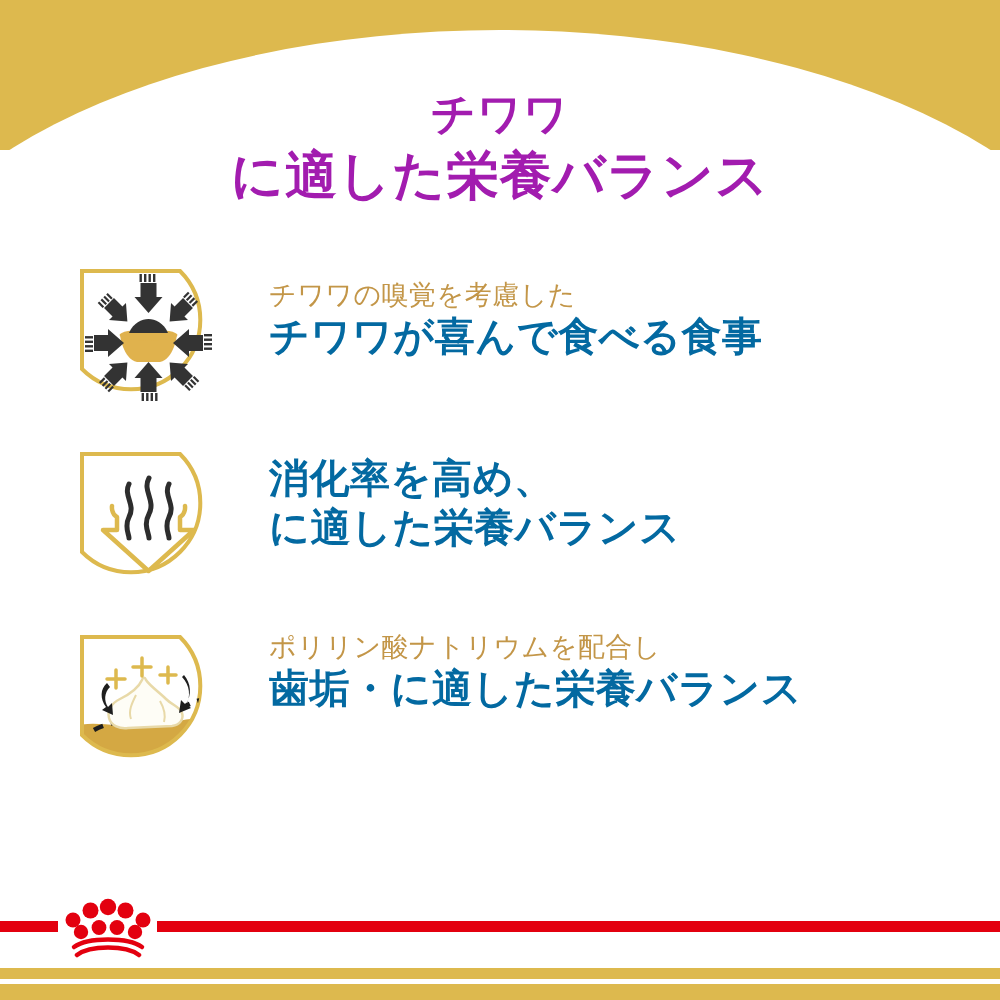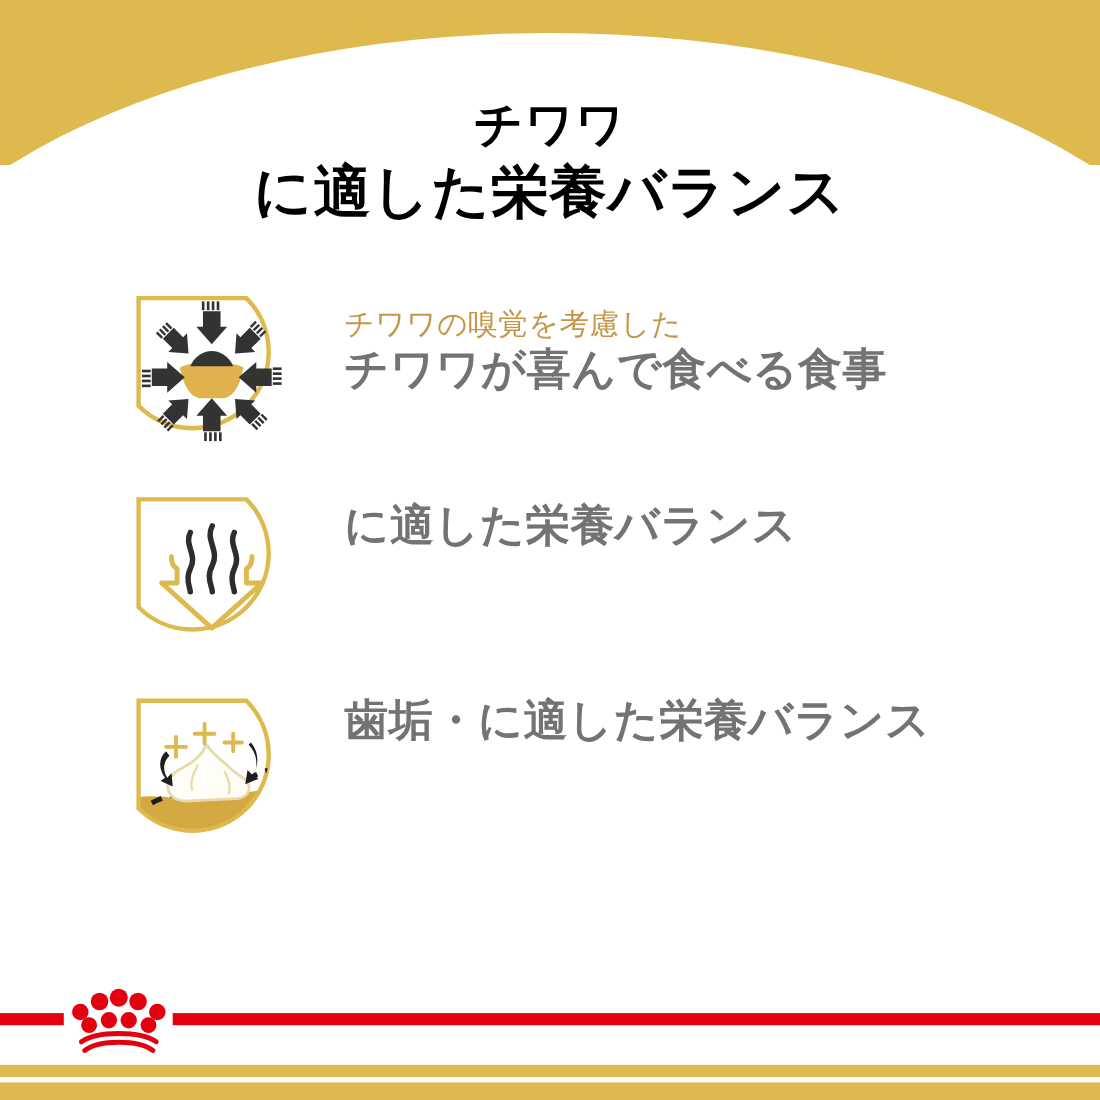--- a/index.html
+++ b/index.html
@@ -38,21 +38,21 @@
     border-radius: 50% 50% 50% 50% / 46% 46% 54% 54%;
   }
 
   
   .title-block {
     position: absolute;
     left: 0;
     top: 92px;
     width: 1000px;
     text-align: center;
-    color: #000000;
+    color: #a21caf;
     line-height: 1.02;
   }
   .title-line1 {
     font-size: 44px;
     font-weight: 700;
     letter-spacing: 1px;
   }
   .title-line2 {
     font-size: 52px;
     font-weight: 700;
@@ -65,21 +65,21 @@
   .features {
     position: absolute;
     left: 0;
     top: 265px;
     width: 1000px;
   }
   .feature {
     position: relative;
     display: flex;
     align-items: flex-start;
-    padding-left: 120px;
+    padding-left: 76px;
     margin-bottom: 38px;
   }
   .feature-icon {
     flex: 0 0 145px;
     width: 145px;
     height: 145px;
     position: relative;
   }
   .feature-text {
     margin-left: 48px;
@@ -89,21 +89,21 @@
     font-size: 27px;
     font-weight: 400;
     color: #C39648;
     line-height: 1.22;
     letter-spacing: 0.5px;
     white-space: nowrap;
   }
   .main-line {
     font-size: 40px;
     font-weight: 700;
-    color: #737373;
+    color: #0369a1;
     line-height: 1.22;
     letter-spacing: 0.5px;
     white-space: nowrap;
   }
   .feature-2 .feature-text { padding-top: 6px; }
   .feature-3 .feature-text { padding-top: 0px; }
 
   
   .footer-rule-left {
     position: absolute;
@@ -252,20 +252,21 @@
           <path d="M36 58 C36 58 35 66 41 69 L41 82 L27 82 L72.5 123 L118 82 L104 82 L104 69 C110 66 109 58 109 58" fill="none" stroke="#DDB94E" stroke-width="4.5" stroke-linecap="round" stroke-linejoin="round"></path>
 
           <g fill="none" stroke="#2D2D2D" stroke-width="5" stroke-linecap="round">
             <path d="M53 36 C47 48 60 56 53 69 C48 79 53 86 53 90"></path>
             <path d="M73 30 C66 43 80 52 73 66 C67 77 73 85 73 90"></path>
             <path d="M93 36 C87 48 100 56 93 69 C88 79 93 86 93 90"></path>
           </g>
         </svg>
       </div>
       <div class="feature-text">
+        <div class="main-line">消化率を高め、</div>
         <div class="main-line">に適した栄養バランス</div>
       </div>
     </div>
 
     <div class="feature feature-3">
       <div class="feature-icon">
         <svg viewBox="0 0 145 145" width="145" height="145" aria-hidden="true">
           <defs>
             <clipPath id="badge3">
               <path d="M6 6 L104 6 A66 66 0 1 1 6 104 Z"></path>
@@ -295,20 +296,21 @@
 
           <g fill="#1E1E1E">
             <path d="M34 56 C28 62 28 70 32 76 L36 72 L37 84 L26 79 L30 76
                      C24 68 24 58 31 52 Z"></path>
             <path d="M106 46 C114 54 115 66 110 74 L105 69 L103 82 L115 77 L110 73
                      C116 64 115 52 108 44 Z"></path>
           </g>
         </svg>
       </div>
       <div class="feature-text">
+        <div class="sub-line">ポリリン酸ナトリウムを配合し</div>
         <div class="main-line">歯垢・に適した栄養バランス</div>
       </div>
     </div>
 
   </div>
 
   <div class="footer-rule-left"></div>
   <div class="footer-rule-right"></div>
 
   <div class="crown">

